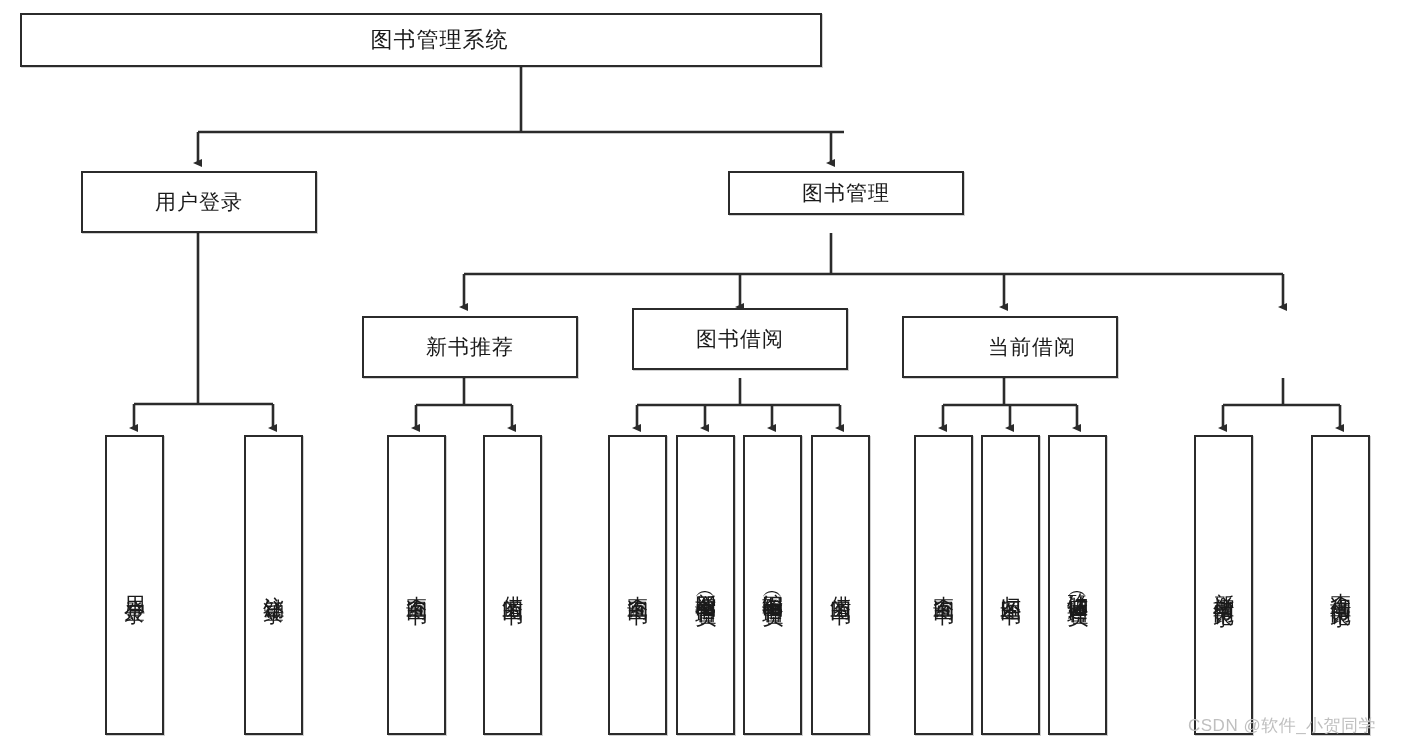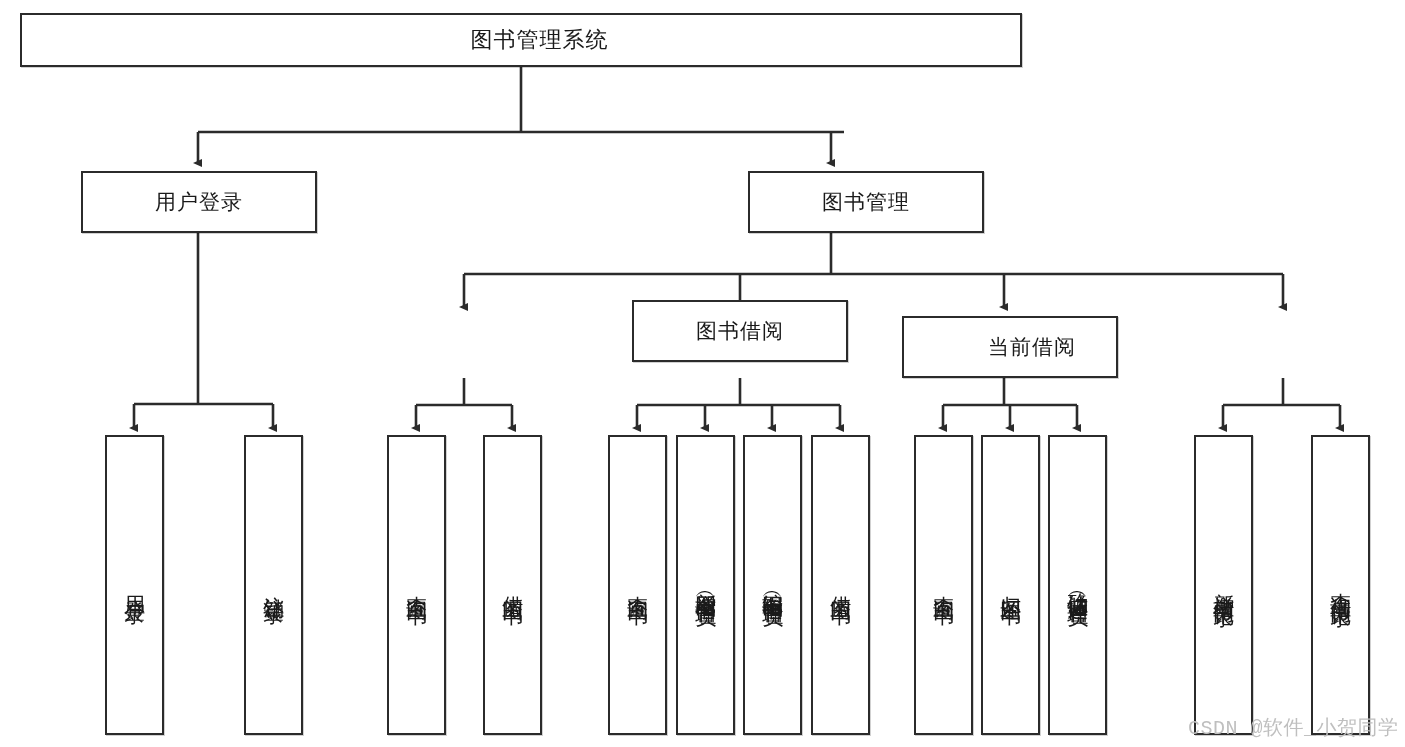--- a/index.html
+++ b/index.html
@@ -62,25 +62,24 @@
     white-space: nowrap;
     max-height: 288px;
   }
   .node.vert.tall-text .label {
     letter-spacing: 2px;
   }
   .watermark {
     position: absolute;
     left: 1188px;
     top: 714px;
-    font-size: 20px;
+    font-size: 17px;
     color: #bfbfbf;
     white-space: nowrap;
     letter-spacing: 0.5px;
-    font-family: Liberation Mono, monospace;
   }
 </style>
 </head>
 <body>
 
 <div id="canvas">
 
   <svg class="connectors" viewBox="0 0 1405 747" xmlns="http://www.w3.org/2000/svg">
     <defs>
       <marker id="arrow" markerWidth="10" markerHeight="10" refX="5" refY="5" orient="auto" markerUnits="userSpaceOnUse">
@@ -124,32 +123,35 @@
       <path d="M1010,405 L1010,428" marker-end="url(#arrow)"></path>
       <path d="M1077,405 L1077,428" marker-end="url(#arrow)"></path>
 
       <path d="M1283,378 L1283,405"></path>
       <path d="M1223,405 L1340,405"></path>
       <path d="M1223,405 L1223,428" marker-end="url(#arrow)"></path>
       <path d="M1340,405 L1340,428" marker-end="url(#arrow)"></path>
     </g>
   </svg>
 
-  <div class="node horiz root" style="left:20px; top:13px; width:1002px; height:54px;padding-left:37px;">
+  <div class="node horiz root" style="left:20px; top:13px; width:802px; height:54px;padding-left:37px;">
     <span class="label">图书管理系统</span>
   </div>
 
   <div class="node horiz" style="left:81px; top:171px; width:236px; height:62px;">
     <span class="label">用户登录</span>
   </div>
-  <div class="node horiz" style="left:748px; top:171px; width:236px; height:62px;">
+  <div class="node horiz" style="left:728px; top:171px; width:236px; height:44px;">
     <span class="label">图书管理</span>
   </div>
 
-  <div class="node horiz" style="left:632px; top:300px; width:216px; height:62px;">
+  <div class="node horiz" style="left:362px; top:316px; width:216px; height:62px;">
+    <span class="label">新书推荐</span>
+  </div>
+  <div class="node horiz" style="left:632px; top:308px; width:216px; height:62px;">
     <span class="label">图书借阅</span>
   </div>
   <div class="node horiz" style="left:902px; top:316px; width:216px; height:62px;padding-left:44px;">
     <span class="label">当前借阅</span>
   </div>
 
   <div class="node vert" style="left:105px; top:435px; width:59px; height:300px;">
     <span class="label">用户登录</span>
   </div>
   <div class="node vert" style="left:244px; top:435px; width:59px; height:300px;">

